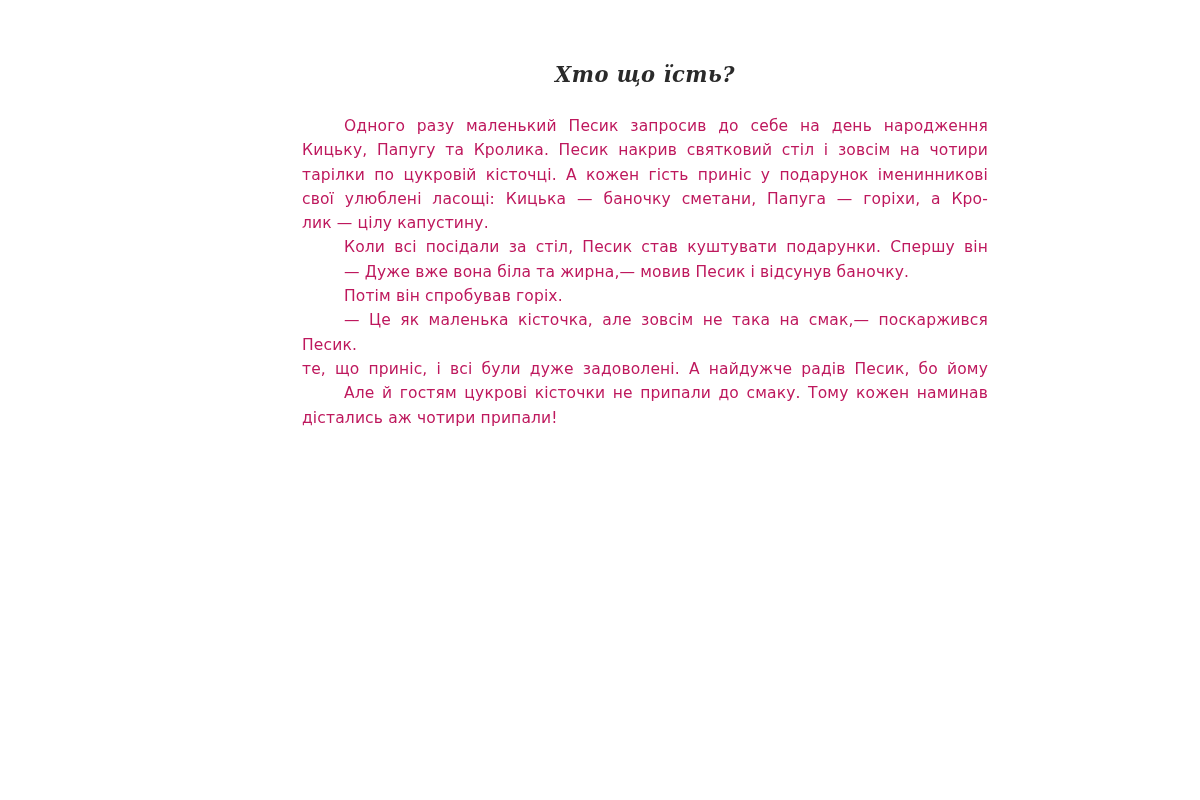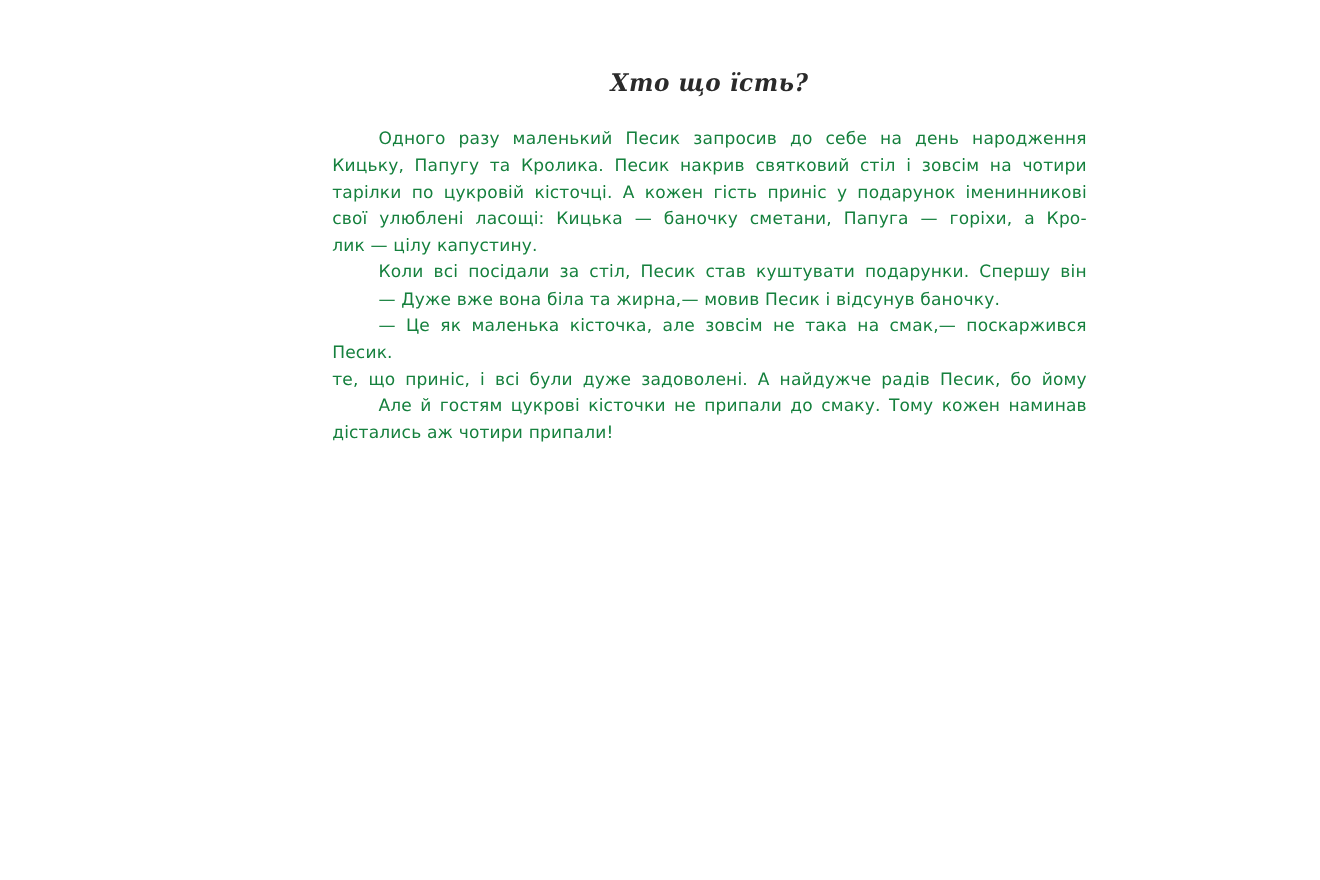--- a/index.html
+++ b/index.html
@@ -30,21 +30,21 @@
       color: #2a2a2a;
       margin: 0 0 24px 0;
       height: 30px;
       line-height: 30px;
       transform: scaleY(1.05);
     }
     .body-text {
       font-family: "DejaVu Sans", sans-serif;
       font-size: 15.5px;
       line-height: 24.3px;
-      color: #15803d;
+      color: #be185d;
       letter-spacing: 0.15px;
     }
     .para {
       margin: 0;
       text-indent: 42px;
       text-align: justify;
     }
     .para .line {
       display: block;
       text-align: justify;
@@ -69,20 +69,23 @@
       <span class="line" style="text-indent:0">свої улюблені ласощі: Кицька — баночку сметани, Папуга — горіхи, а Кро-</span>
       <span class="line last" style="text-indent:0">лик — цілу капустину.</span>
     </p>
     <p class="para">
       <span class="line">Коли всі посідали за стіл, Песик став куштувати подарунки. Спершу він</span>
     </p>
     <p class="para">
       <span class="line last">— Дуже вже вона біла та жирна,— мовив Песик і відсунув баночку.</span>
     </p>
     <p class="para">
+      <span class="line last">Потім він спробував горіх.</span>
+    </p>
+    <p class="para">
       <span class="line">— Це як маленька кісточка, але зовсім не така на смак,— поскаржився</span>
       <span class="line last" style="text-indent:0">Песик.</span>
     </p>
     <p class="para">
       <span class="line" style="text-indent:0">те, що приніс, і всі були дуже задоволені. А найдужче радів Песик, бо йому</span>
       <span class="line">Але й гостям цукрові кісточки не припали до смаку. Тому кожен наминав</span>
       <span class="line last" style="text-indent:0">дістались аж чотири припали!</span>
     </p>
   </div>
 </div>

